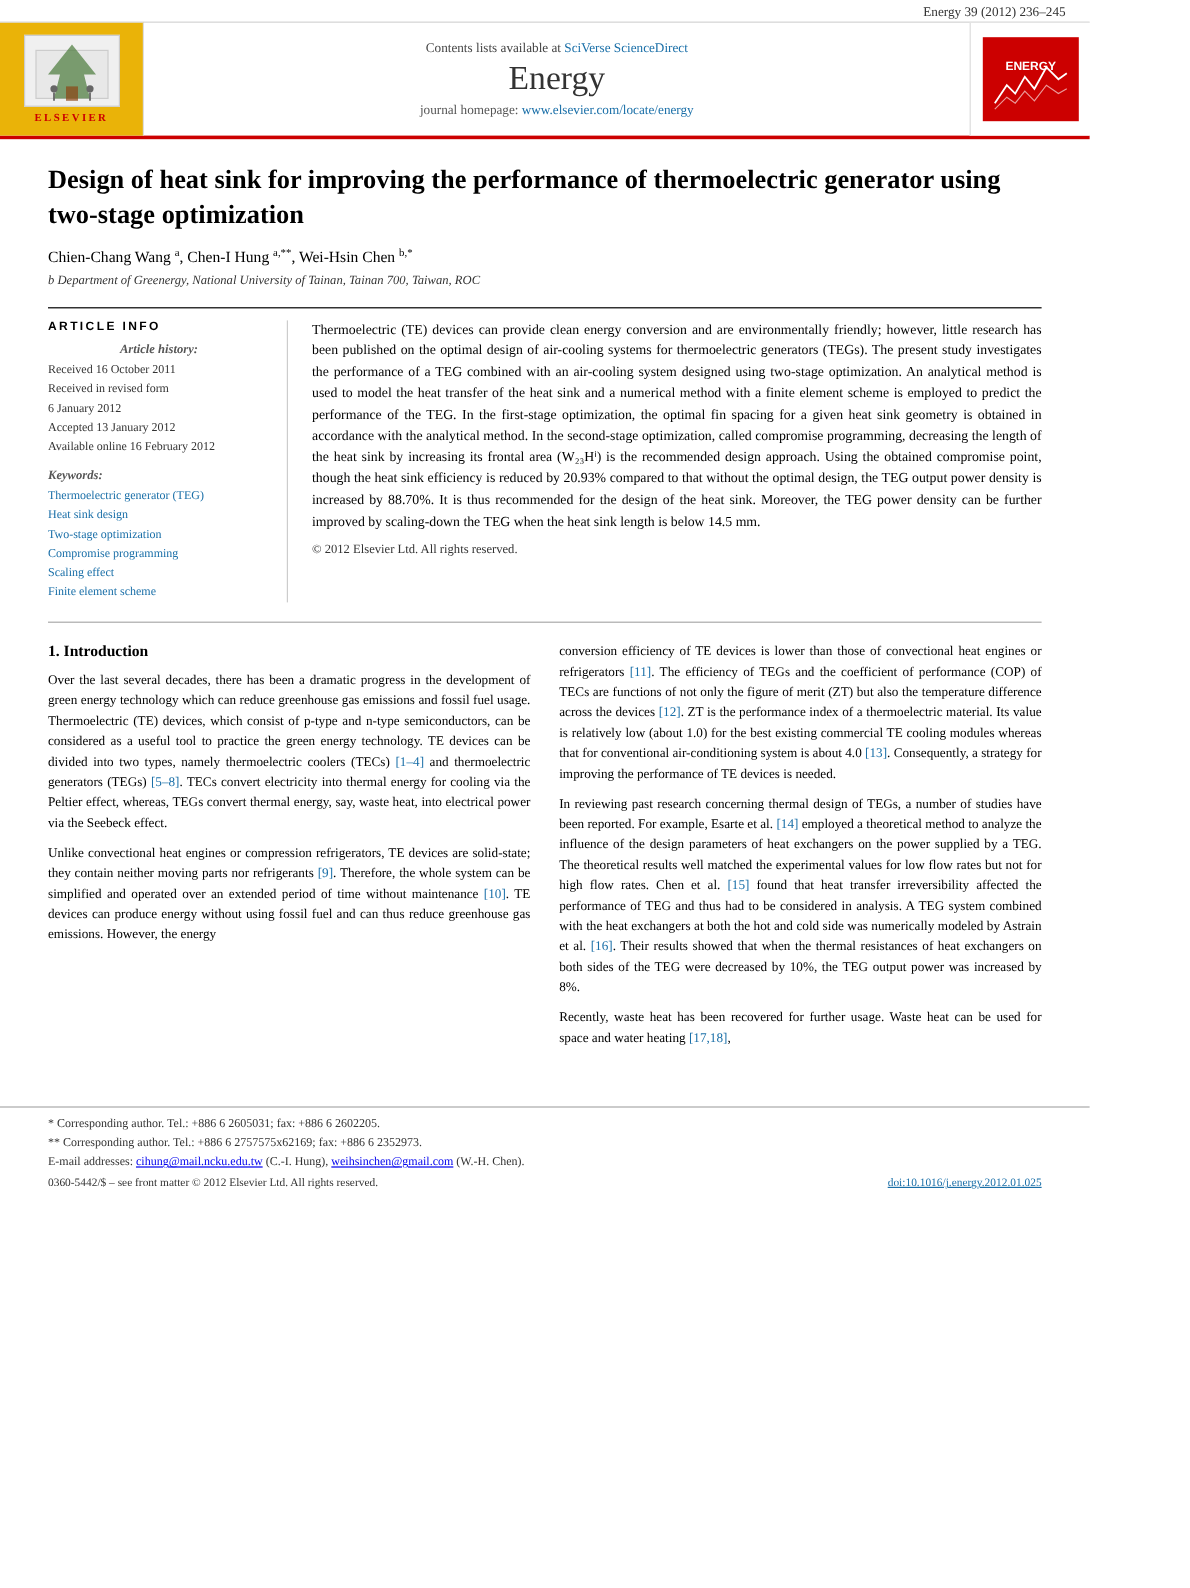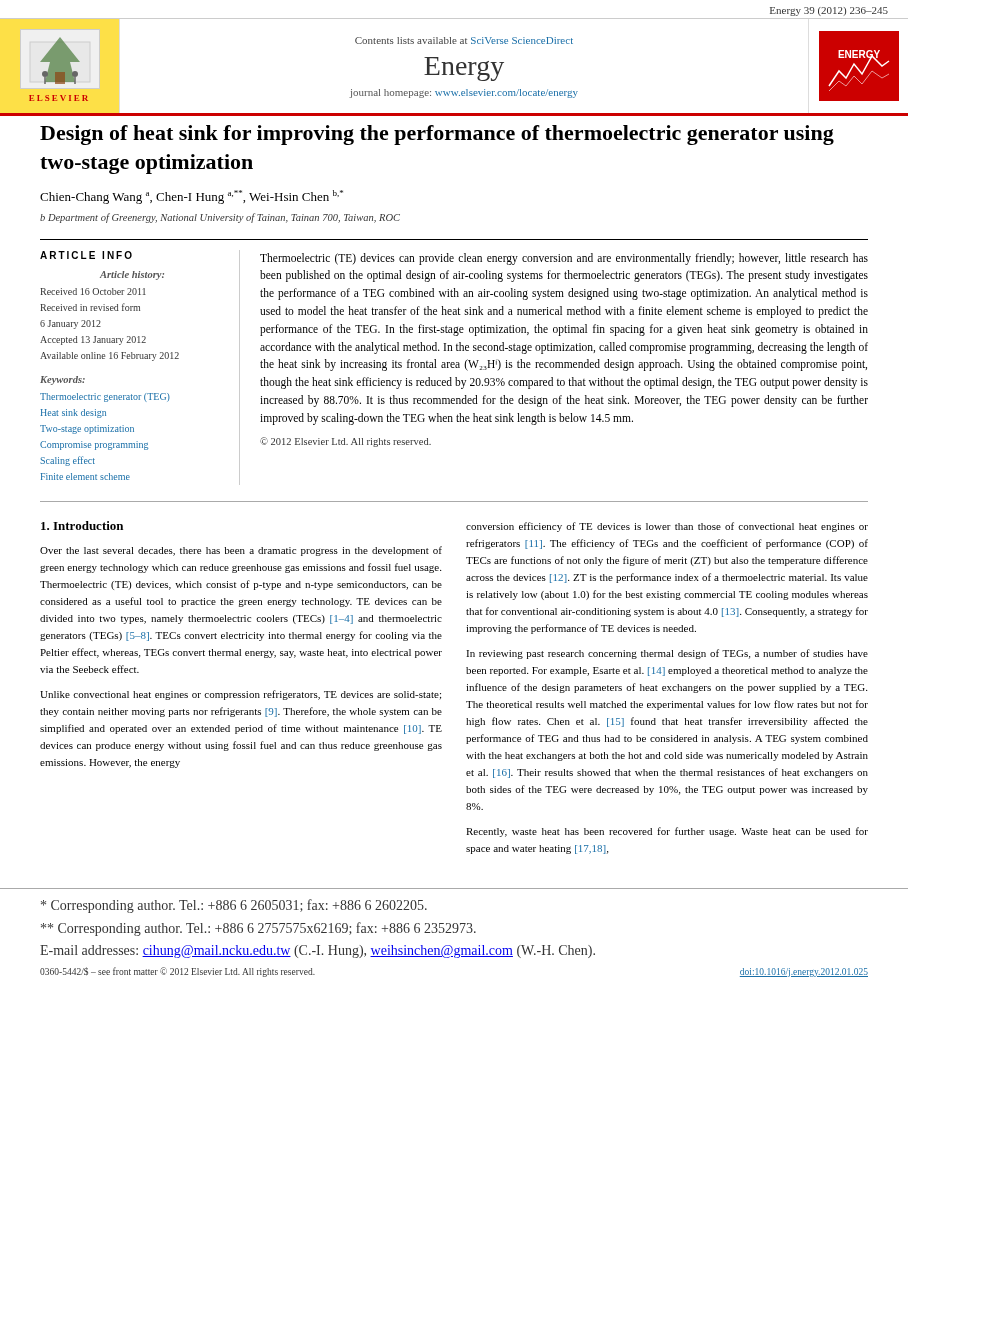--- a/index.html
+++ b/index.html
@@ -27,21 +27,21 @@
     }
     
     .journal-header {
       display: flex;
       align-items: stretch;
       border-bottom: 3px solid #c00;
       background: #fff;
     }
     .journal-header-left {
       width: 120px;
-      background: #fde047;
+      background: #eab308;
       display: flex;
       align-items: center;
       justify-content: center;
       padding: 10px;
       border-right: 1px solid #ddd;
     }
     .elsevier-logo {
       display: flex;
       flex-direction: column;
       align-items: center;
@@ -112,21 +112,21 @@
       display: flex;
       flex-direction: column;
       align-items: center;
       justify-content: center;
       color: #fff;
       font-size: 10px;
       font-weight: bold;
     }
     
     .main-content {
-      padding: 3px 40px;
+      padding: 20px 40px;
     }
     
     .article-title {
       font-size: 22px;
       font-weight: bold;
       color: #000;
       line-height: 1.3;
       margin-bottom: 12px;
       font-family: 'Times New Roman', Times, serif;
     }
@@ -252,21 +252,21 @@
       color: #1a6fa8;
       text-decoration: none;
     }
     
     .page-footer {
       border-top: 1px solid #aaa;
       margin-top: 20px;
       padding: 6px 40px;
     }
     .footnote-line {
-      font-size: 14px;
+      font-size: 10px;
       color: #333;
       line-height: 1.6;
     }
     .footer-bottom {
       display: flex;
       justify-content: space-between;
       align-items: center;
       margin-top: 4px;
     }
     .footer-issn {

